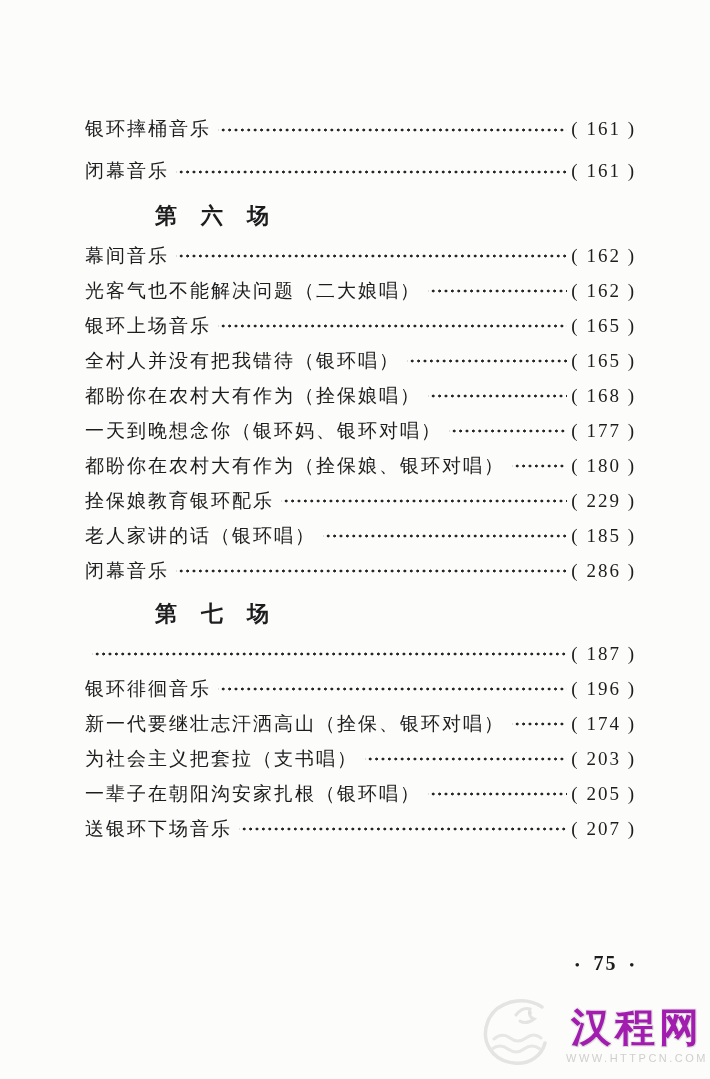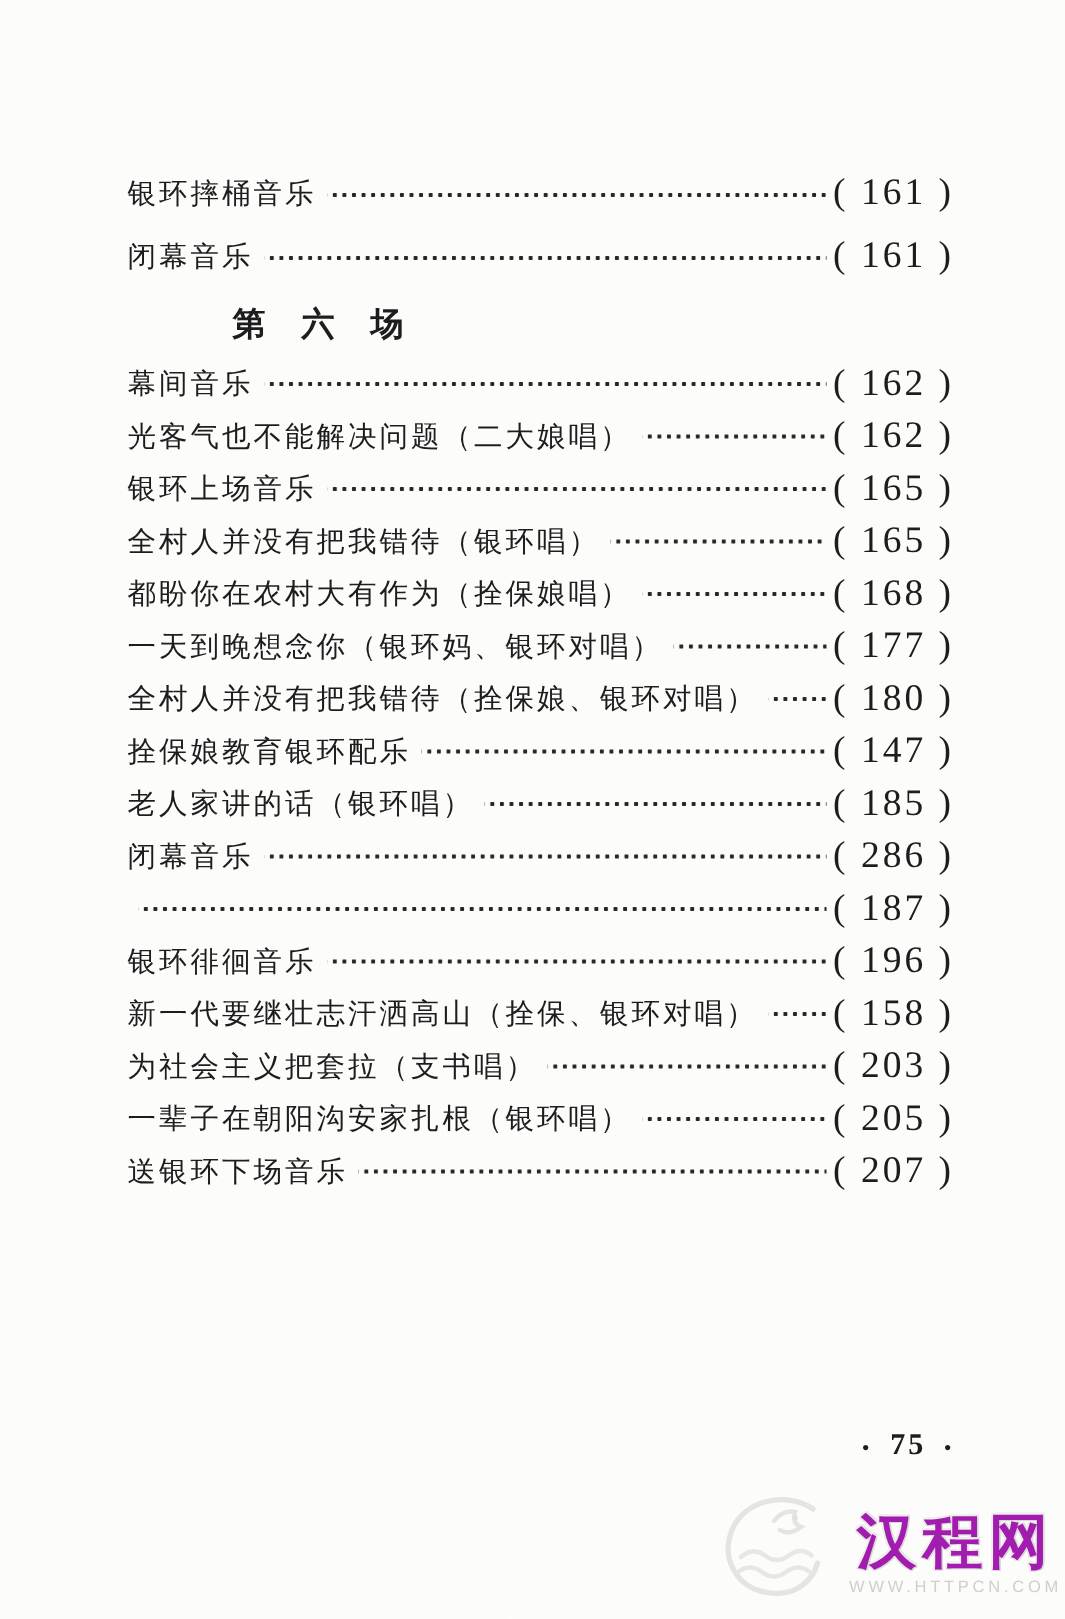--- a/index.html
+++ b/index.html
@@ -35,21 +35,21 @@
     margin: 0 4px 0 7px;
     background-image: radial-gradient(circle, #262626 1.35px, transparent 1.65px);
     background-size: 6.4px 8px;
     background-repeat: repeat-x;
     background-position: 2px 52%;
     min-width: 8px;
   }
   .row .pageno {
     flex: 0 0 auto;
     white-space: pre;
-    font-size: 25px;
+    font-size: 19px;
     letter-spacing: 2px;
   }
   .heading {
     height: 44px;
     line-height: 44px;
     margin-left: 70px;
     font-size: 22px;
     font-weight: 700;
     letter-spacing: 1px;
   }
@@ -136,54 +136,55 @@
       <span class="title">都盼你在农村大有作为（拴保娘唱）</span>
       <span class="dots"></span>
       <span class="pageno">( 168 )</span>
     </div>
     <div class="row">
       <span class="title">一天到晚想念你（银环妈、银环对唱）</span>
       <span class="dots"></span>
       <span class="pageno">( 177 )</span>
     </div>
     <div class="row">
-      <span class="title">全村人并没有把我错待（拴保娘、银环对唱）</span>
+      <span class="title">都盼你在农村大有作为（拴保娘、银环对唱）</span>
       <span class="dots"></span>
       <span class="pageno">( 180 )</span>
     </div>
     <div class="row">
       <span class="title">拴保娘教育银环配乐</span>
       <span class="dots"></span>
-      <span class="pageno">( 147 )</span>
+      <span class="pageno">( 229 )</span>
     </div>
     <div class="row">
       <span class="title">老人家讲的话（银环唱）</span>
       <span class="dots"></span>
       <span class="pageno">( 185 )</span>
     </div>
     <div class="row">
       <span class="title">闭幕音乐</span>
       <span class="dots"></span>
       <span class="pageno">( 286 )</span>
     </div>
 
+    <div class="heading h7">第　七　场</div>
 
     <div class="row">
       <span class="dots"></span>
       <span class="pageno">( 187 )</span>
     </div>
     <div class="row">
       <span class="title">银环徘徊音乐</span>
       <span class="dots"></span>
       <span class="pageno">( 196 )</span>
     </div>
     <div class="row">
       <span class="title">新一代要继壮志汗洒高山（拴保、银环对唱）</span>
       <span class="dots"></span>
-      <span class="pageno">( 158 )</span>
+      <span class="pageno">( 174 )</span>
     </div>
     <div class="row">
       <span class="title">为社会主义把套拉（支书唱）</span>
       <span class="dots"></span>
       <span class="pageno">( 203 )</span>
     </div>
     <div class="row">
       <span class="title">一辈子在朝阳沟安家扎根（银环唱）</span>
       <span class="dots"></span>
       <span class="pageno">( 205 )</span>

